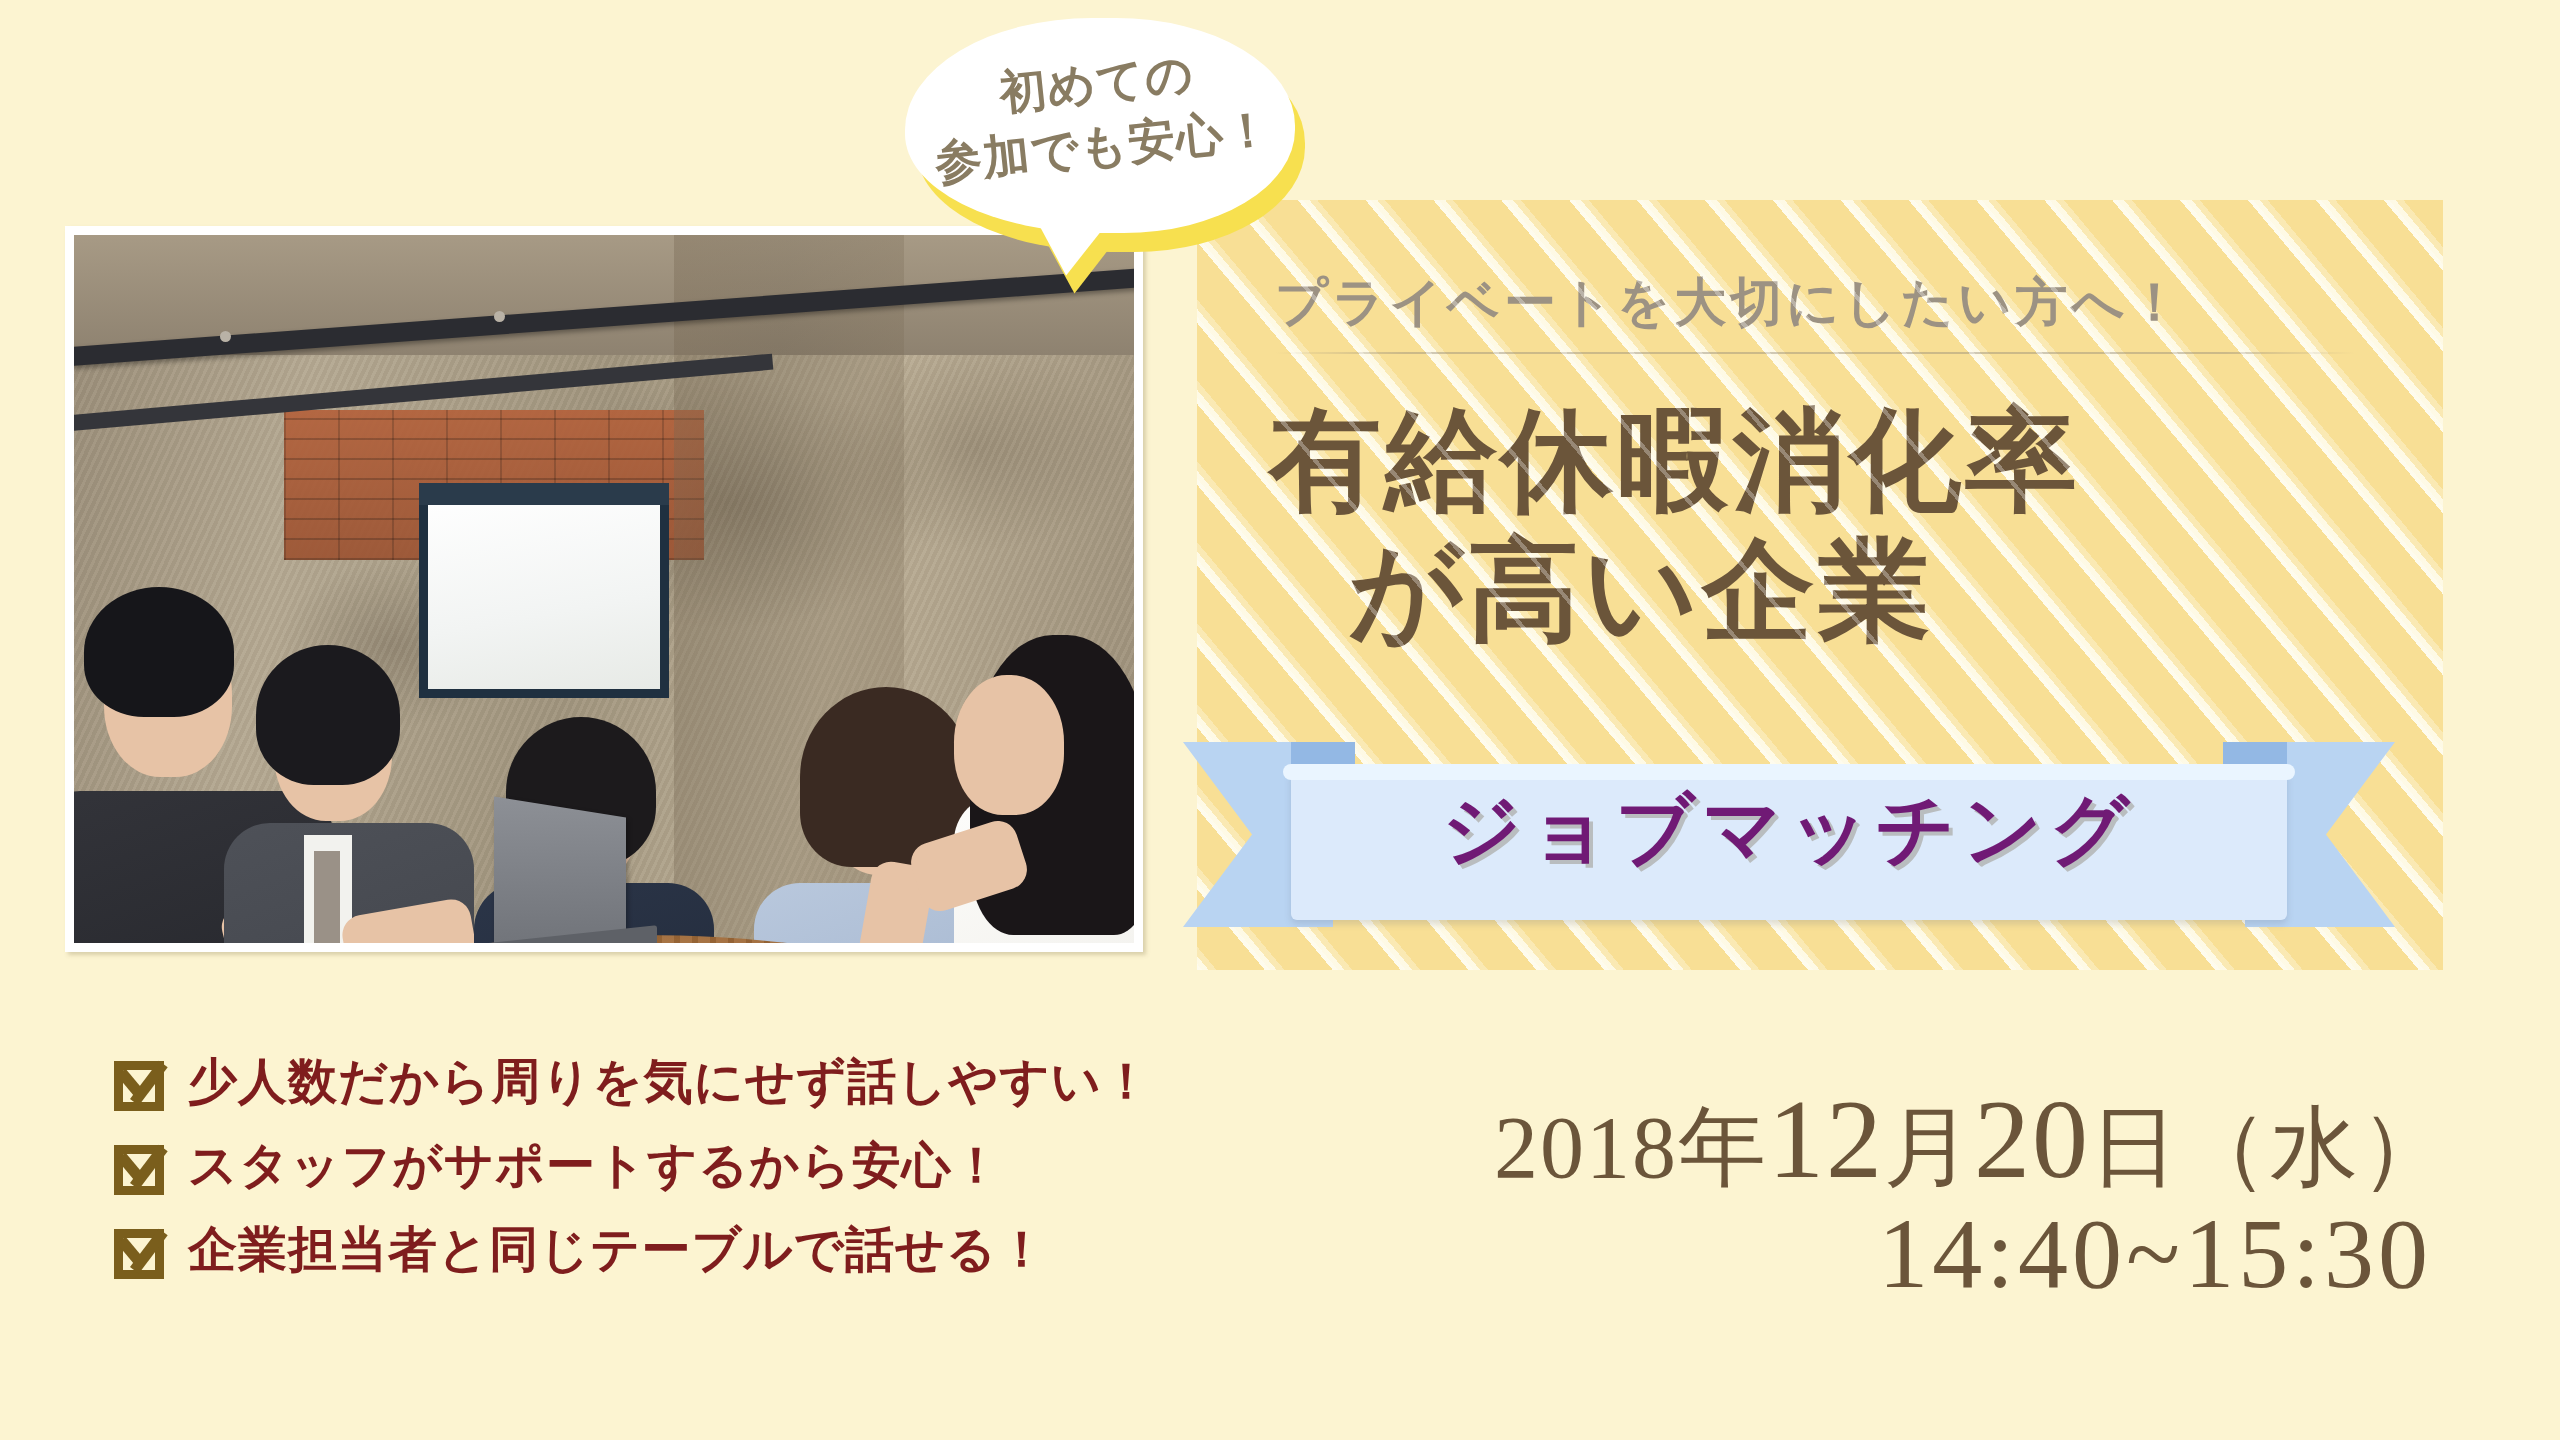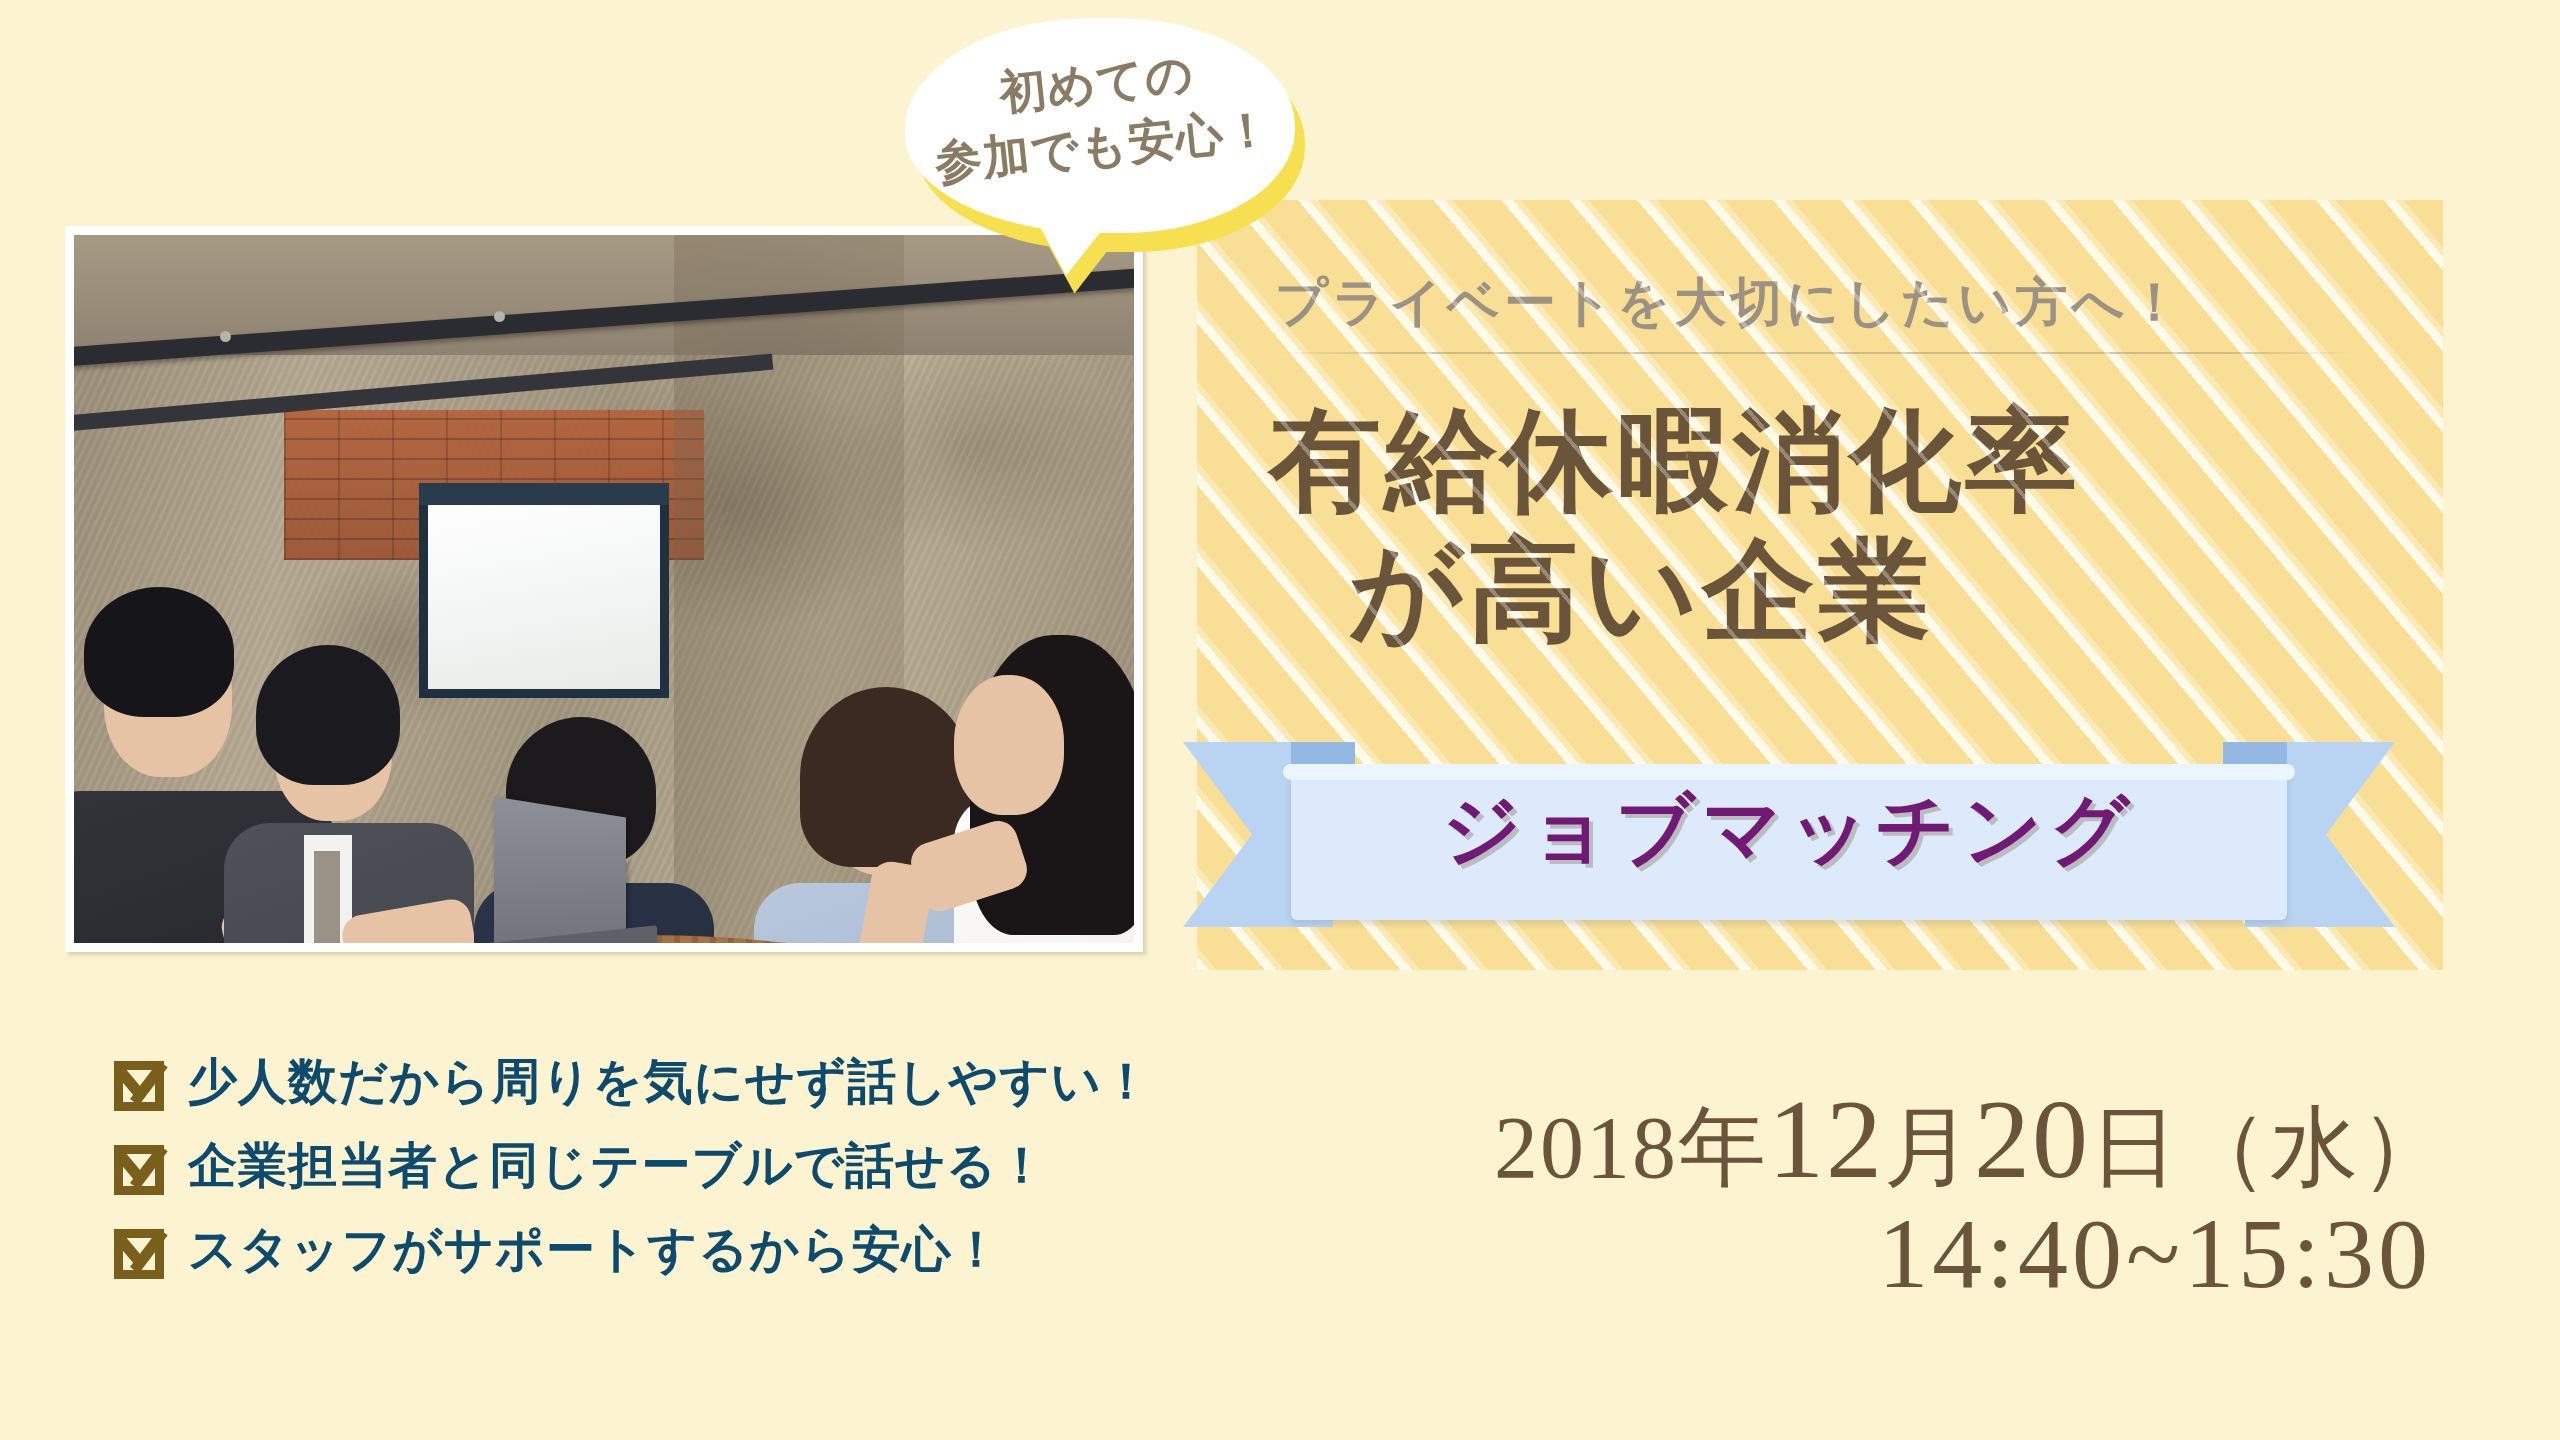--- a/index.html
+++ b/index.html
@@ -125,21 +125,21 @@
 
   
   .checklist{position:absolute;left:110px;top:1046px;width:1200px;}
   .ck-row{display:flex;align-items:center;height:72px;margin-bottom:12px;}
   .ck-icon{position:relative;width:62px;height:62px;flex:0 0 62px;margin-right:16px;}
   .ck-box{position:absolute;left:4px;top:10px;width:50px;height:50px;
      border:9px solid #7A5E1C;box-sizing:border-box;}
   .ck-mark{position:absolute;left:8px;top:-2px;width:58px;height:48px;}
   .ck-mark:before{content:"";position:absolute;left:6px;top:20px;width:11px;height:26px;background:#7A5E1C;transform:rotate(-40deg);}
   .ck-mark:after{content:"";position:absolute;left:12px;top:2px;width:11px;height:48px;background:#7A5E1C;transform:rotate(37deg);transform-origin:bottom left;}
-  .ck-text{color:#0c4a6e;font-size:49px;font-weight:700;letter-spacing:1px;white-space:nowrap;}
+  .ck-text{color:#7f1d1d;font-size:49px;font-weight:700;letter-spacing:1px;white-space:nowrap;}
 
   
   .dateblock{position:absolute;left:1330px;top:1080px;width:1120px;text-align:right;
      font-family:"Liberation Serif","DejaVu Serif",serif;color:#6B553A;}
   .dline1{font-size:88px;line-height:1.06;letter-spacing:2px;white-space:nowrap;}
   .dline1 .big{font-size:112px;}
   .dline2{font-size:100px;line-height:1.1;letter-spacing:4px;padding-right:18px;white-space:nowrap;}
 </style>
 </head>
 <body>
@@ -234,28 +234,28 @@
         <span class="ck-box"></span>
           <span class="ck-mark"></span>
       </span>
       <span class="ck-text">少人数だから周りを気にせず話しやすい！</span>
     </div>
     <div class="ck-row">
       <span class="ck-icon">
         <span class="ck-box"></span>
           <span class="ck-mark"></span>
       </span>
-      <span class="ck-text">企業担当者と同じテーブルで話せる！</span>
+      <span class="ck-text">スタッフがサポートするから安心！</span>
     </div>
     <div class="ck-row">
       <span class="ck-icon">
         <span class="ck-box"></span>
           <span class="ck-mark"></span>
       </span>
-      <span class="ck-text">スタッフがサポートするから安心！</span>
+      <span class="ck-text">企業担当者と同じテーブルで話せる！</span>
     </div>
   </div>
 
   <div class="dateblock">
     <div class="dline1"><span>2018</span><span>年</span><span class="big">12</span><span>月</span><span class="big">20</span><span>日</span><span>（水）</span></div>
     <div class="dline2">14:40~15:30</div>
   </div>
 
 </div>
 

